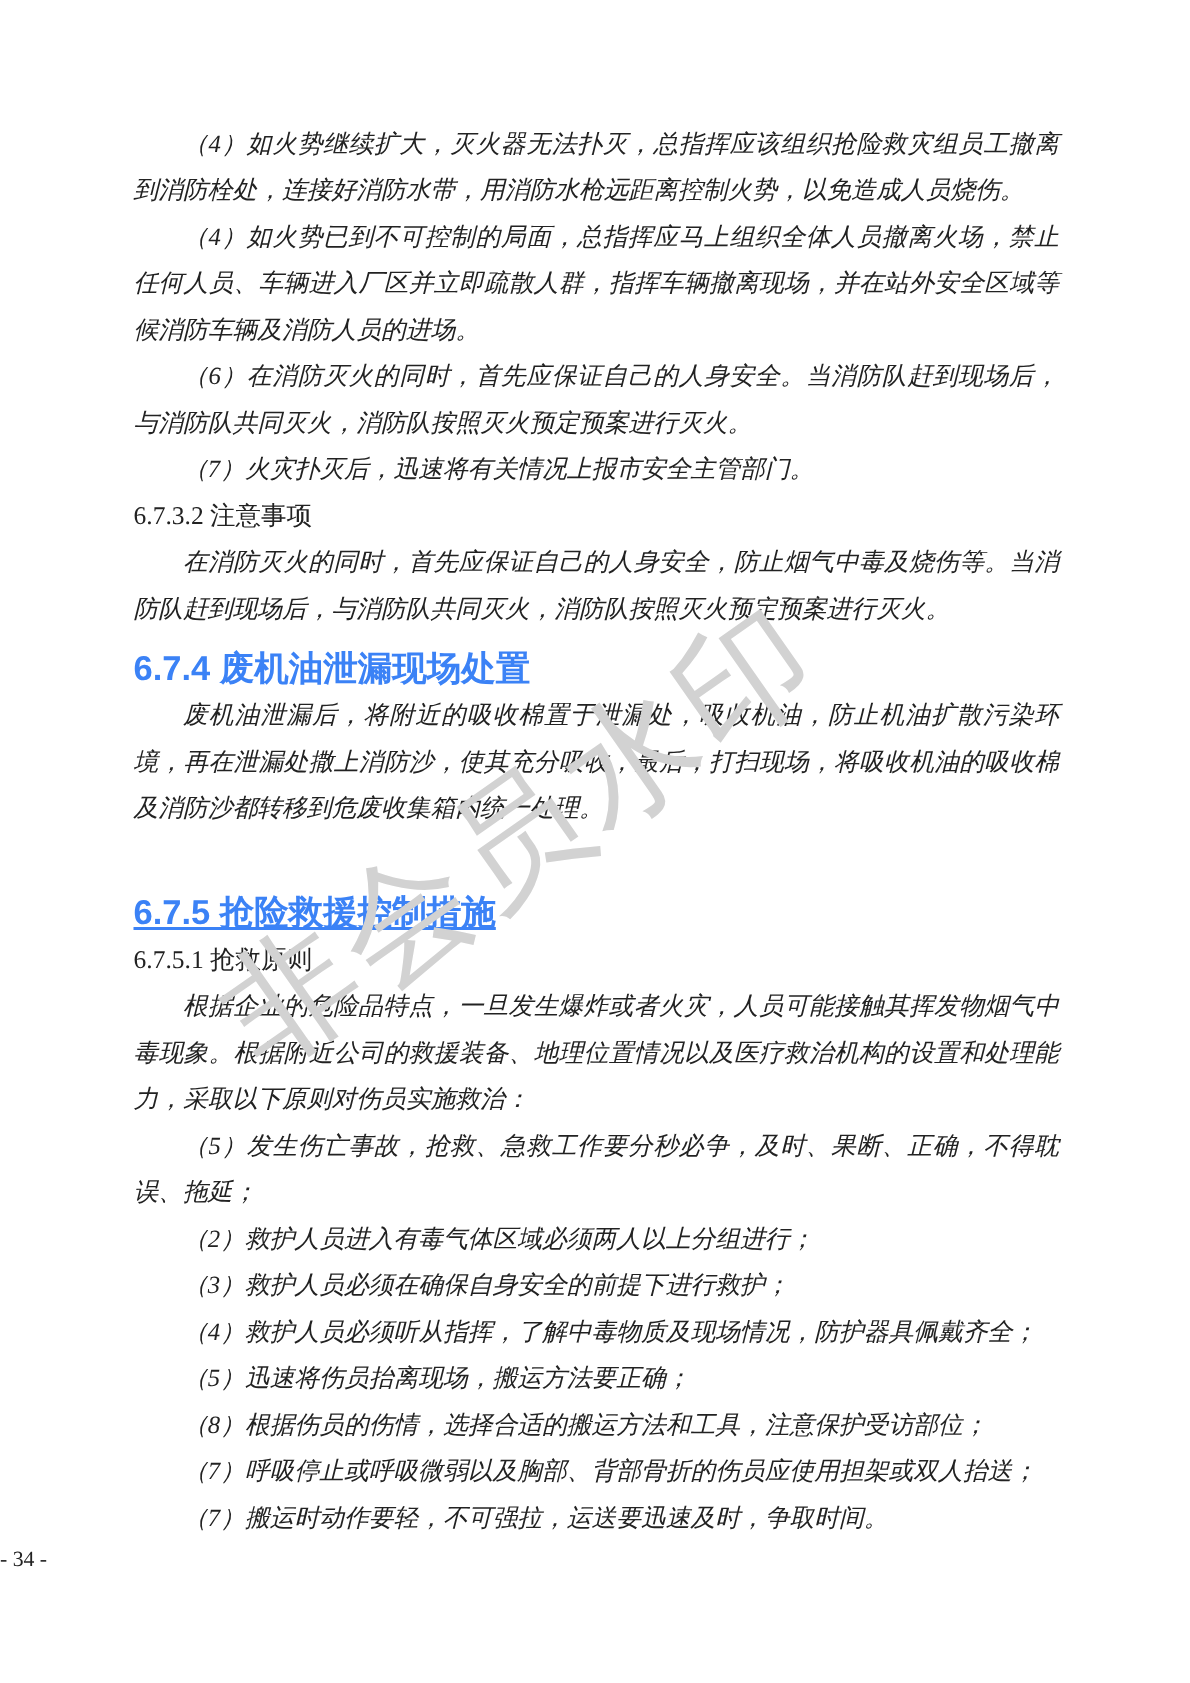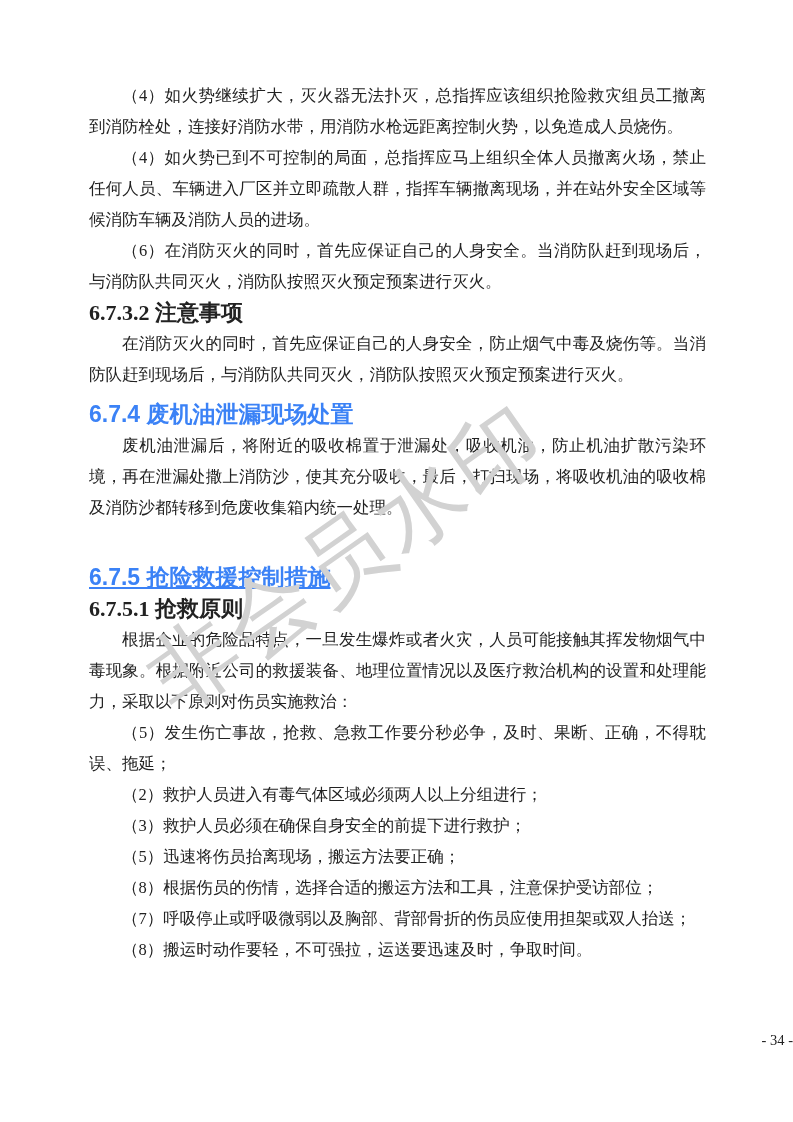--- a/index.html
+++ b/index.html
@@ -23,26 +23,27 @@
     width: 617px;
   }
   .content p {
     margin: 0;
     font-size: 16.5px;
     line-height: 31px;
     text-align: justify;
     text-align-last: left;
     text-indent: 2em;
     word-break: break-all;
+    font-style: italic;
   }
   .h-plain {
     margin: 0;
-    font-size: 22px;
+    font-size: 17px;
     line-height: 31px;
-    font-weight: 700;
+    font-weight: 400;
     text-indent: 0;
   }
   .h-bold {
     margin: 0;
     font-size: 23px;
     line-height: 31px;
     font-weight: 700;
     font-family: "Liberation Sans", "DejaVu Sans", sans-serif;
     text-indent: 0;
     color: #3b82f6;
@@ -62,48 +63,50 @@
     transform-origin: 0 50%;
     pointer-events: none;
     user-select: none;
     z-index: 1;
   }
   .page-number {
     position: absolute;
     left: 0;
     top: 1030px;
     width: 100%;
-    text-align: right;
+    text-align: left;
     font-size: 14.5px;
     line-height: 20px;
     color: #222222;
   }
 </style>
 </head>
 <body>
 
 <div class="page">
 
   <div class="watermark" style="color: rgb(210, 210, 210);">非会员水印</div>
 
   <div class="content">
     <p>（4）如火势继续扩大，灭火器无法扑灭，总指挥应该组织抢险救灾组员工撤离到消防栓处，连接好消防水带，用消防水枪远距离控制火势，以免造成人员烧伤。</p>
     <p>（4）如火势已到不可控制的局面，总指挥应马上组织全体人员撤离火场，禁止任何人员、车辆进入厂区并立即疏散人群，指挥车辆撤离现场，并在站外安全区域等候消防车辆及消防人员的进场。</p>
     <p>（6）在消防灭火的同时，首先应保证自己的人身安全。当消防队赶到现场后，与消防队共同灭火，消防队按照灭火预定预案进行灭火。</p>
+    <p>（7）火灾扑灭后，迅速将有关情况上报市安全主管部门。</p>
     <h3 class="h-plain">6.7.3.2 注意事项</h3>
     <p>在消防灭火的同时，首先应保证自己的人身安全，防止烟气中毒及烧伤等。当消防队赶到现场后，与消防队共同灭火，消防队按照灭火预定预案进行灭火。</p>
     <h2 class="h-bold before-674">6.7.4 废机油泄漏现场处置</h2>
     <p>废机油泄漏后，将附近的吸收棉置于泄漏处，吸收机油，防止机油扩散污染环境，再在泄漏处撒上消防沙，使其充分吸收，最后，打扫现场，将吸收机油的吸收棉及消防沙都转移到危废收集箱内统一处理。</p>
     <h2 class="h-bold before-675">6.7.5 抢险救援控制措施</h2>
     <h3 class="h-plain">6.7.5.1 抢救原则</h3>
     <p>根据企业的危险品特点，一旦发生爆炸或者火灾，人员可能接触其挥发物烟气中毒现象。根据附近公司的救援装备、地理位置情况以及医疗救治机构的设置和处理能力，采取以下原则对伤员实施救治：</p>
     <p>（5）发生伤亡事故，抢救、急救工作要分秒必争，及时、果断、正确，不得耽误、拖延；</p>
     <p>（2）救护人员进入有毒气体区域必须两人以上分组进行；</p>
     <p>（3）救护人员必须在确保自身安全的前提下进行救护；</p>
+    <p>（4）救护人员必须听从指挥，了解中毒物质及现场情况，防护器具佩戴齐全；</p>
     <p>（5）迅速将伤员抬离现场，搬运方法要正确；</p>
     <p>（8）根据伤员的伤情，选择合适的搬运方法和工具，注意保护受访部位；</p>
     <p>（7）呼吸停止或呼吸微弱以及胸部、背部骨折的伤员应使用担架或双人抬送；</p>
-    <p>（8）搬运时动作要轻，不可强拉，运送要迅速及时，争取时间。</p>
+    <p>（7）搬运时动作要轻，不可强拉，运送要迅速及时，争取时间。</p>
   </div>
 
   <div class="page-number">- 34 -</div>
 
 </div>
 
 </body></html>

